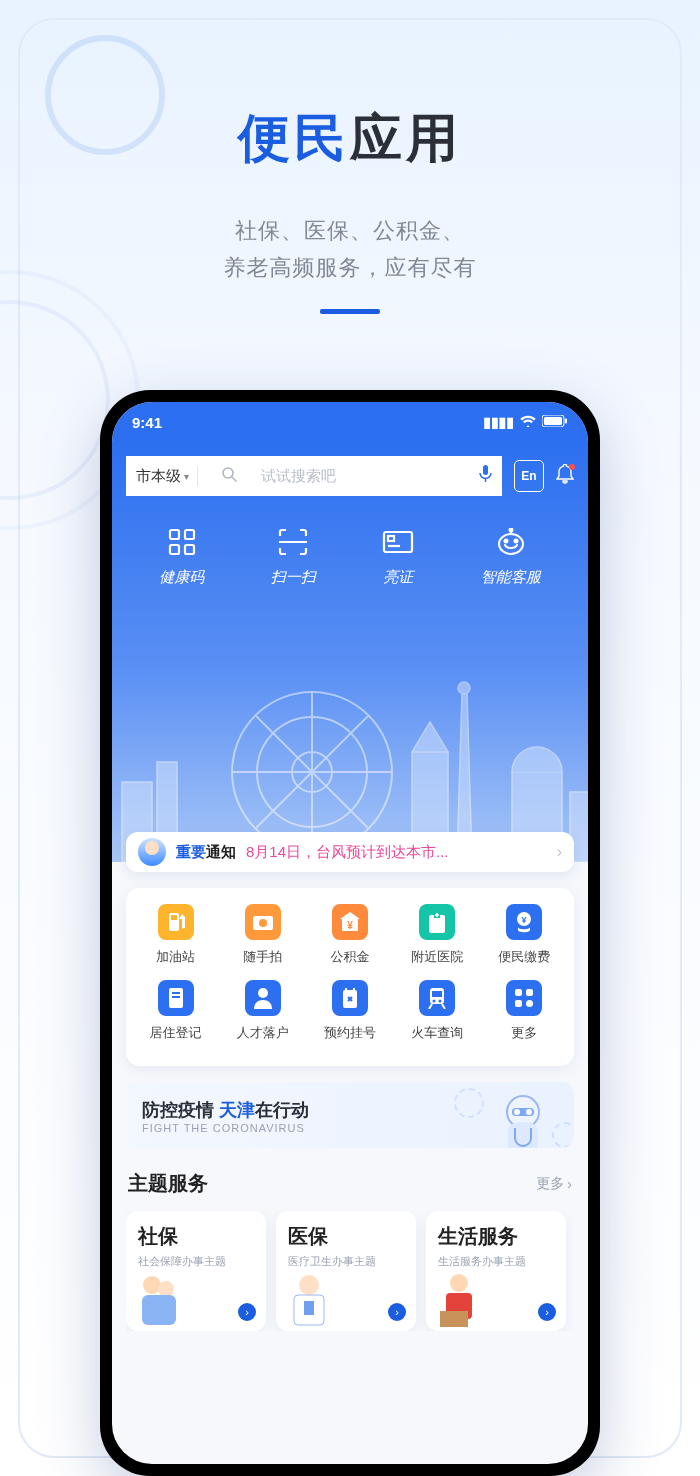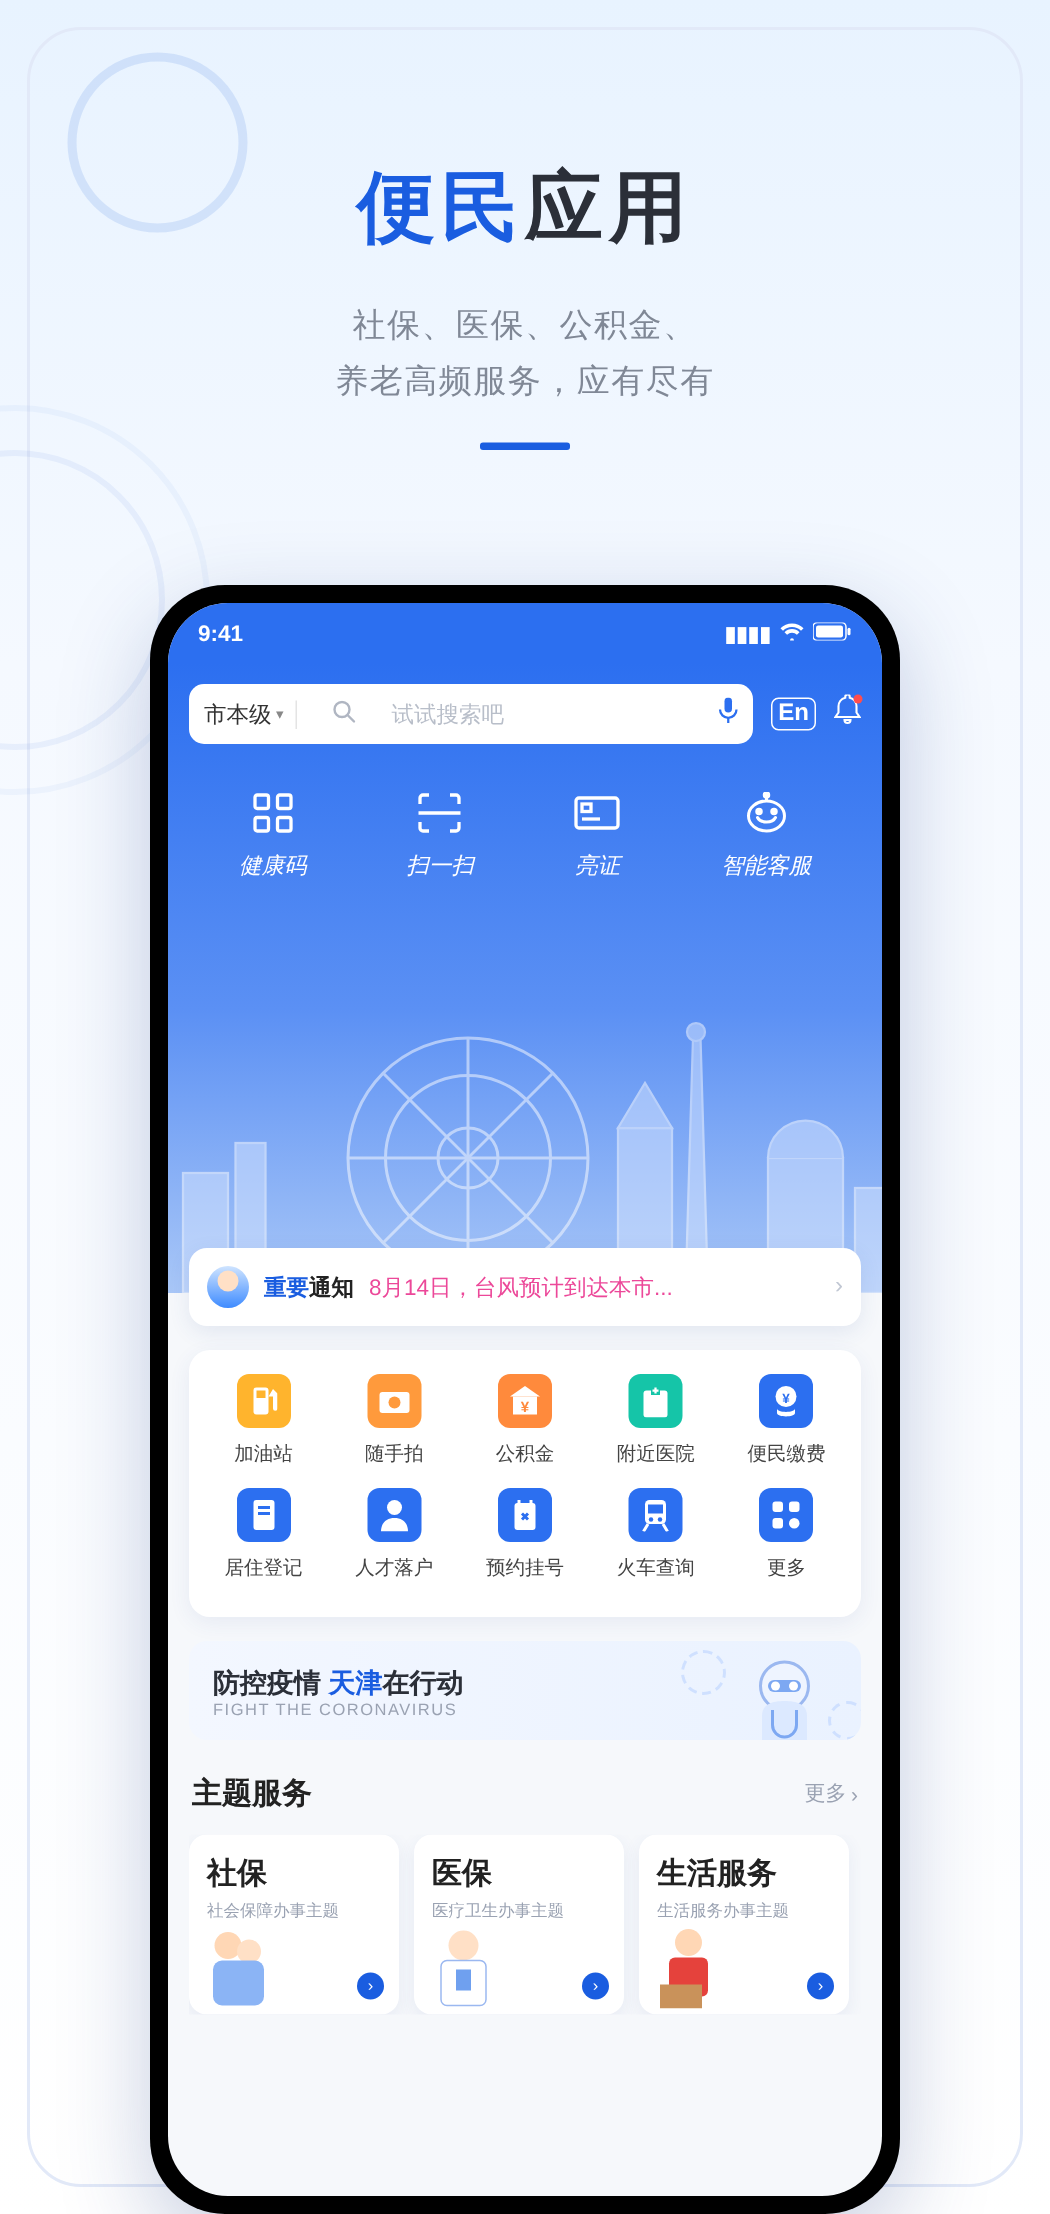--- a/index.html
+++ b/index.html
@@ -26,21 +26,21 @@
     padding-top: 104px;
   }
   .promo-title {
     font-size: 52px;
     font-weight: 700;
     letter-spacing: 4px;
     color: #2b2f38;
   }
   .promo-title .accent { color: #1a5de0; }
   .promo-sub {
-    margin-top: 24px;
+    margin-top: 38px;
     font-size: 22px;
     color: #808896;
     line-height: 1.7;
     letter-spacing: 1px;
   }
   .promo-bar {
     width: 60px;
     height: 5px;
     background: #1a5de0;
     margin: 22px auto 0;
@@ -91,21 +91,21 @@
   }
 
   .search-row {
     display: flex;
     align-items: center;
     gap: 12px;
   }
   .search-bar {
     flex: 1;
     background: #fff;
-    border-radius: 10px;
+    border-radius: 0;
     height: 40px;
     display: flex;
     align-items: center;
     padding: 0 10px;
     gap: 24px;
   }
   .loc {
     font-size: 15px;
     color: #333;
     display: flex;
@@ -113,23 +113,23 @@
     gap: 3px;
     padding-right: 8px;
     border-right: 1px solid #e4e4e4;
   }
   .loc-caret { font-size: 10px; color: #888; }
   .search-icon { color: #b0b6c2; font-size: 15px; }
   .search-ph { color: #b8bec9; font-size: 15px; flex: 1; }
   .mic { color: #2c6ff0; font-size: 16px; }
 
   .en-btn {
-    width: 30px; height: 22px;
+    width: 30px; height: 32px;
     border: 1.5px solid #fff; border-radius: 5px;
-    color: #fff; font-size: 16px; font-weight: 600;
+    color: #fff; font-size: 12px; font-weight: 600;
     display: flex; align-items: center; justify-content: center;
   }
   .bell { color: #fff; font-size: 20px; position: relative; }
   .bell-dot { position: absolute; top: 0; right: -1px; width: 6px; height: 6px; background: #ff4d4d; border-radius: 50%; }
 
   .quick-actions {
     display: flex;
     justify-content: space-around;
     margin-top: 30px;
   }
@@ -148,21 +148,21 @@
     pointer-events: none;
     opacity: 0.55;
   }
 
   .content { padding: 0 14px; margin-top: -30px; position: relative; flex: 1; }
 
   .notice {
     background: #fff;
     border-radius: 12px;
     box-shadow: 0 4px 14px rgba(50,80,150,0.1);
-    height: 52px;
+    height: 40px;
     display: flex;
     align-items: center;
     padding: 0 12px;
     gap: 10px;
     font-size: 15px;
   }
   .notice-avatar { width: 28px; height: 28px; border-radius: 50%; background: linear-gradient(#cfe4ff,#3e8bff); position:relative; }
   .notice-avatar::after{content:"";position:absolute;width:14px;height:14px;border-radius:50%;background:#ffe0c6;top:3px;left:7px;}
   .notice-title { font-weight: 700; color: #222; }
   .notice-title .accent { color: #1a5de0; }

